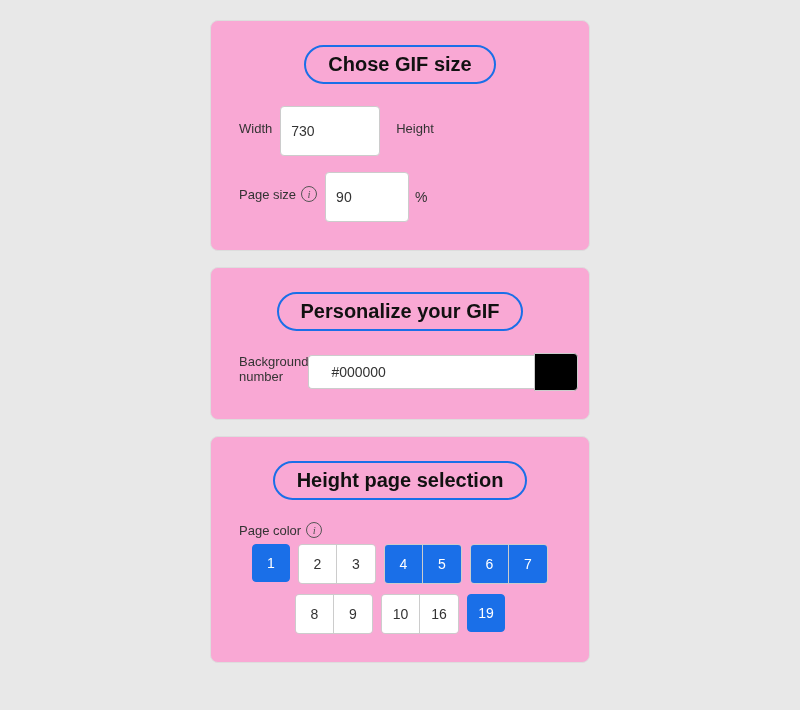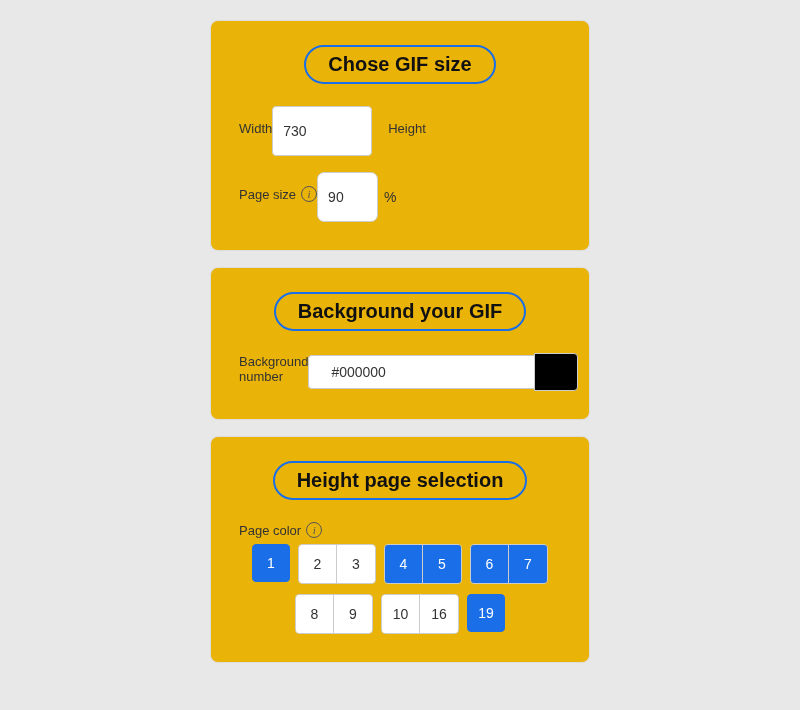--- a/index.html
+++ b/index.html
@@ -12,21 +12,21 @@
       min-height: 710px;
       padding: 20px;
     }
     .main-container {
       width: 380px;
       display: flex;
       flex-direction: column;
       gap: 16px;
     }
     .card {
-      background: #eab308;
+      background: #f9a8d4;
       border: 1px solid #ddd;
       border-radius: 8px;
       padding: 24px 28px 28px 28px;
     }
     .section-title {
       font-size: 20px;
       font-weight: bold;
       color: #111;
       display: inline-block;
       border: 2.5px solid #1a6fe8;
@@ -72,29 +72,30 @@
       flex-direction: row;
     }
     .text-input {
       border: 1px solid #ccc;
       border-radius: 4px;
       padding: 16px 10px;
       font-size: 14px;
       color: #333;
       width: 100%;
       outline: none;
+      margin-left: 8px;
     }
     .width-input { width: 100px; }
     .height-input { width: 100px; }
     .page-size-row {
       display: flex;
       align-items: center;
       gap: 6px;
     }
-    .page-size-input { width: 61px; border-radius: 7px; }
+    .page-size-input { width: 84px; }
     .percent-label {
       font-size: 14px;
       color: #333;
     }
     
     .color-row {
       display: flex;
       align-items: center;
       gap: 0;
     }
@@ -194,21 +195,21 @@
       </label>
       <div class="page-size-row">
         <input class="text-input page-size-input" type="text" value="90" style="">
         <span class="percent-label">%</span>
       </div>
     </div>
   </div>
 
   <div class="card">
     <div class="section-title-wrap">
-      <span class="section-title">Background your GIF</span>
+      <span class="section-title">Personalize your GIF</span>
     </div>
     <div class="field-group">
       <label class="field-label">Background number</label>
       <div class="color-row">
         <input class="color-text-input" type="text" value="#000000" style="">
         <div class="color-swatch"></div>
       </div>
     </div>
   </div>
 

